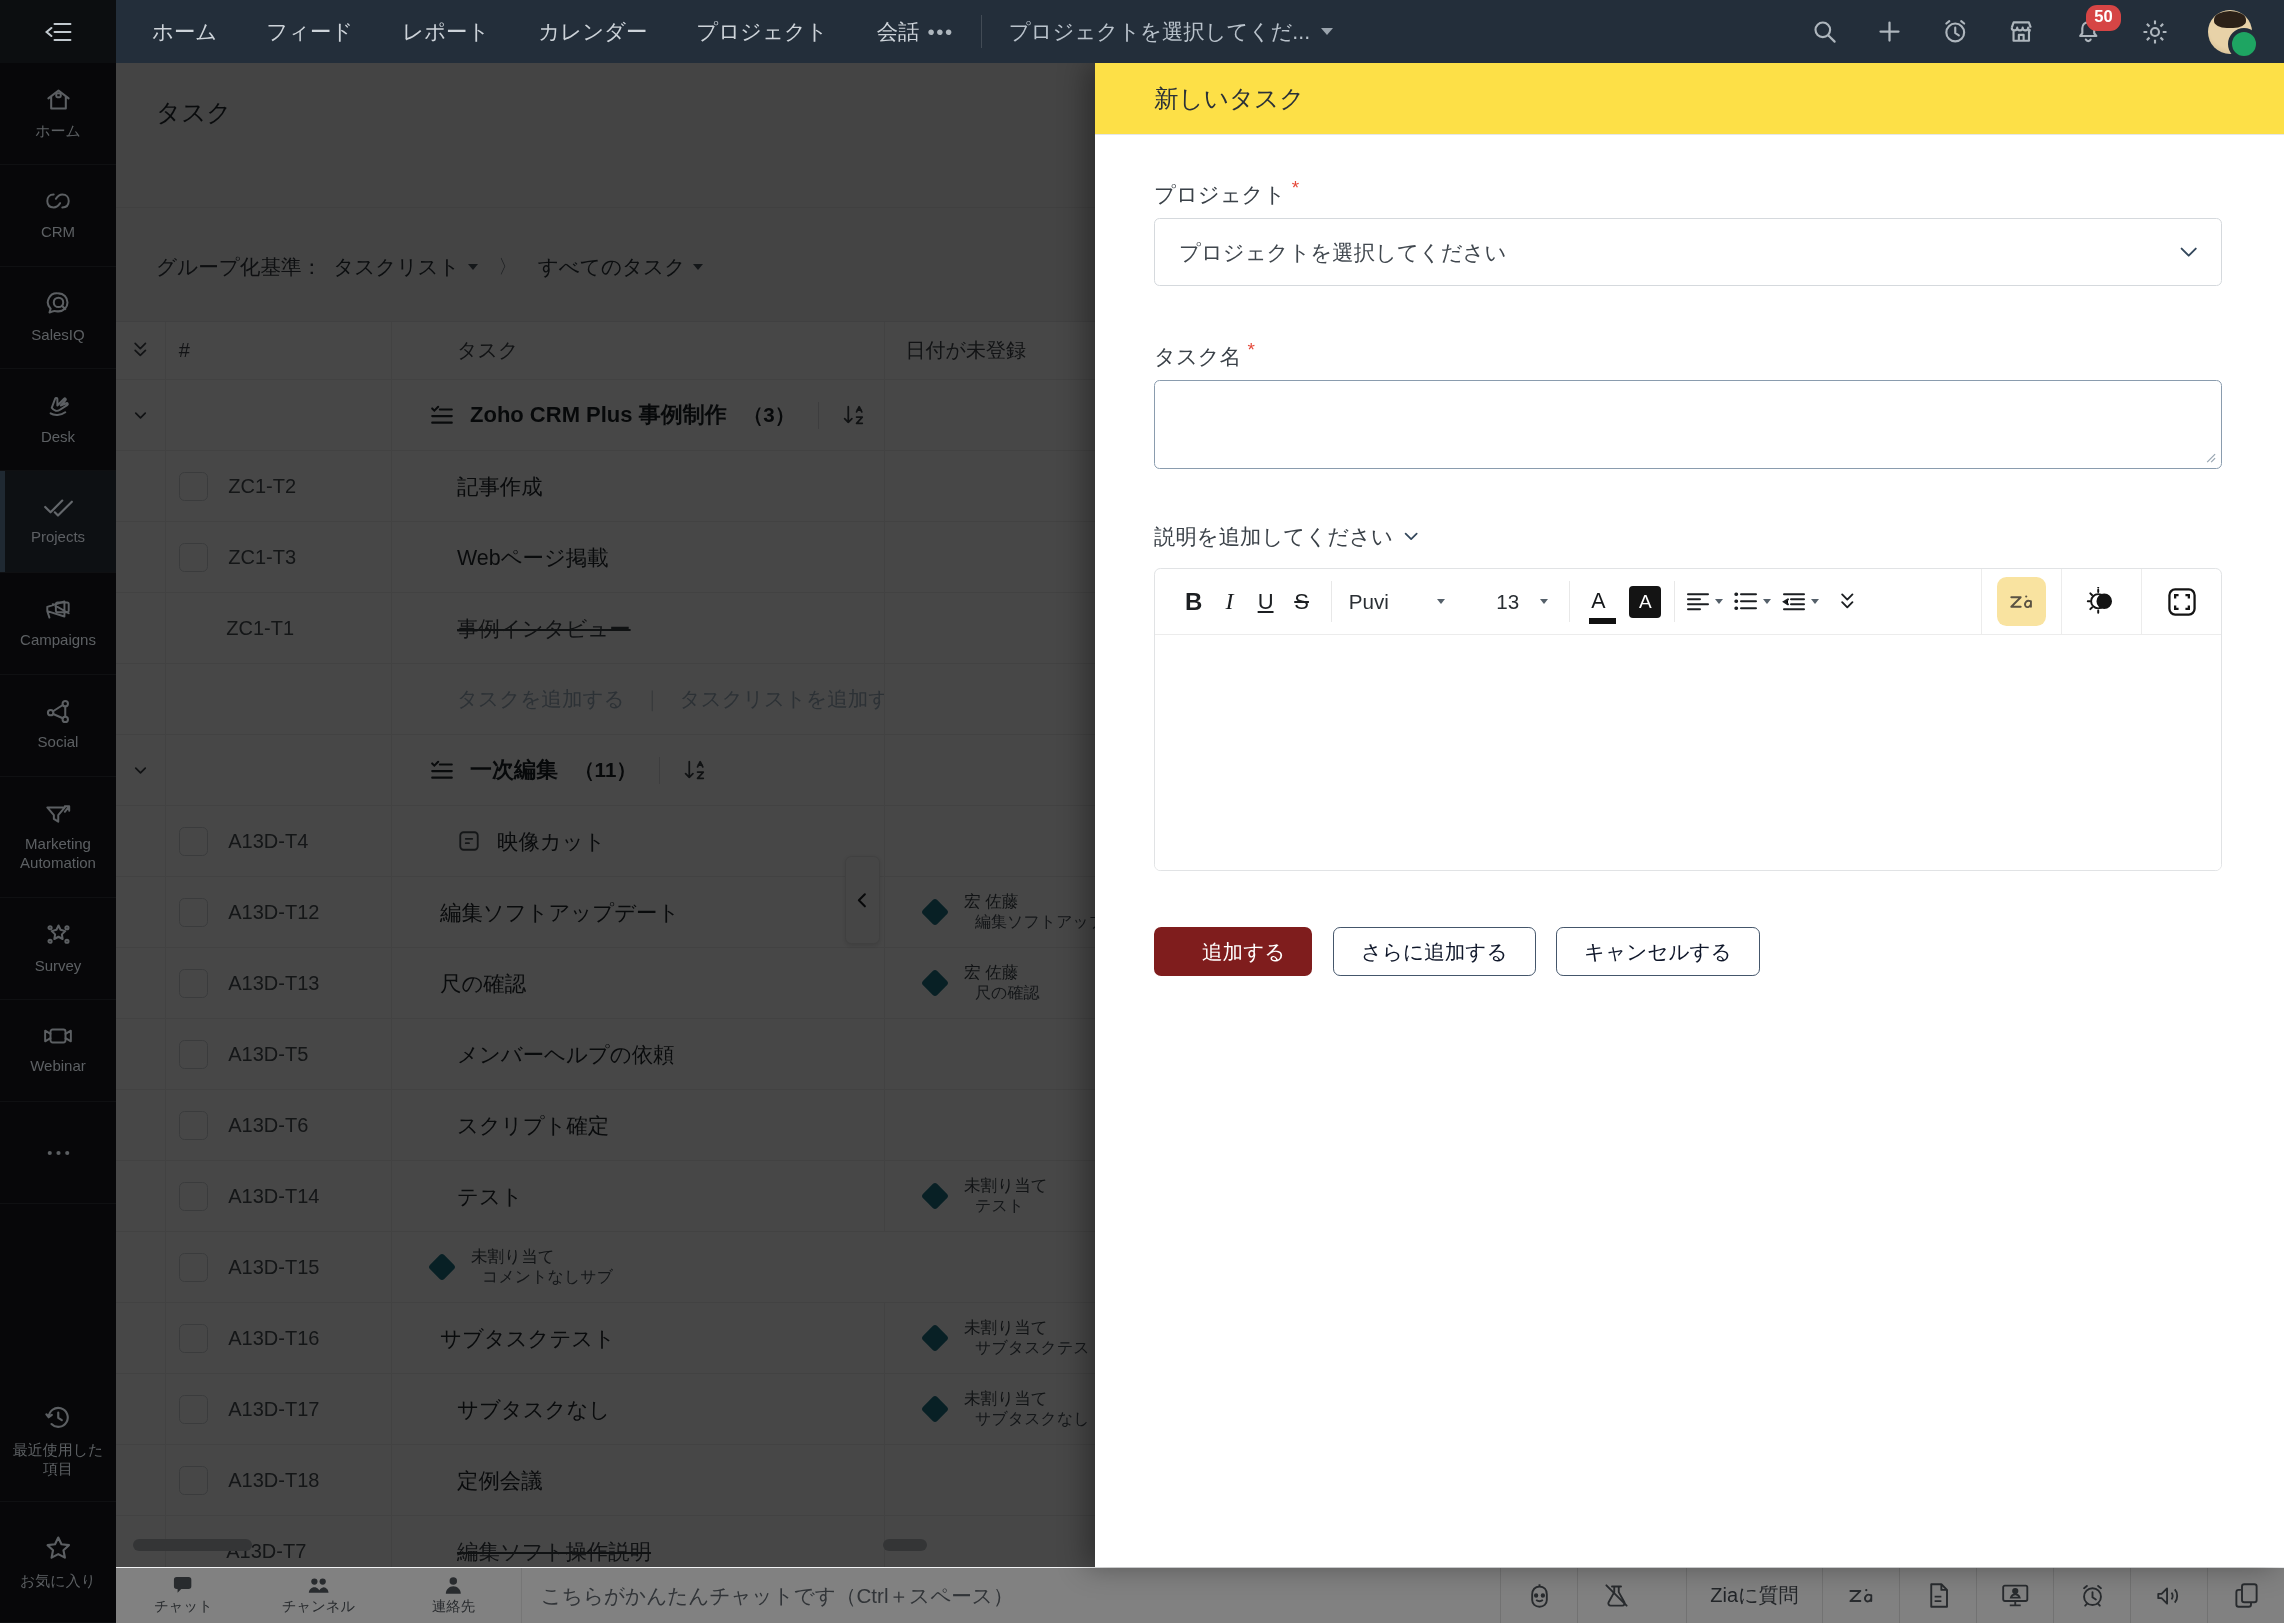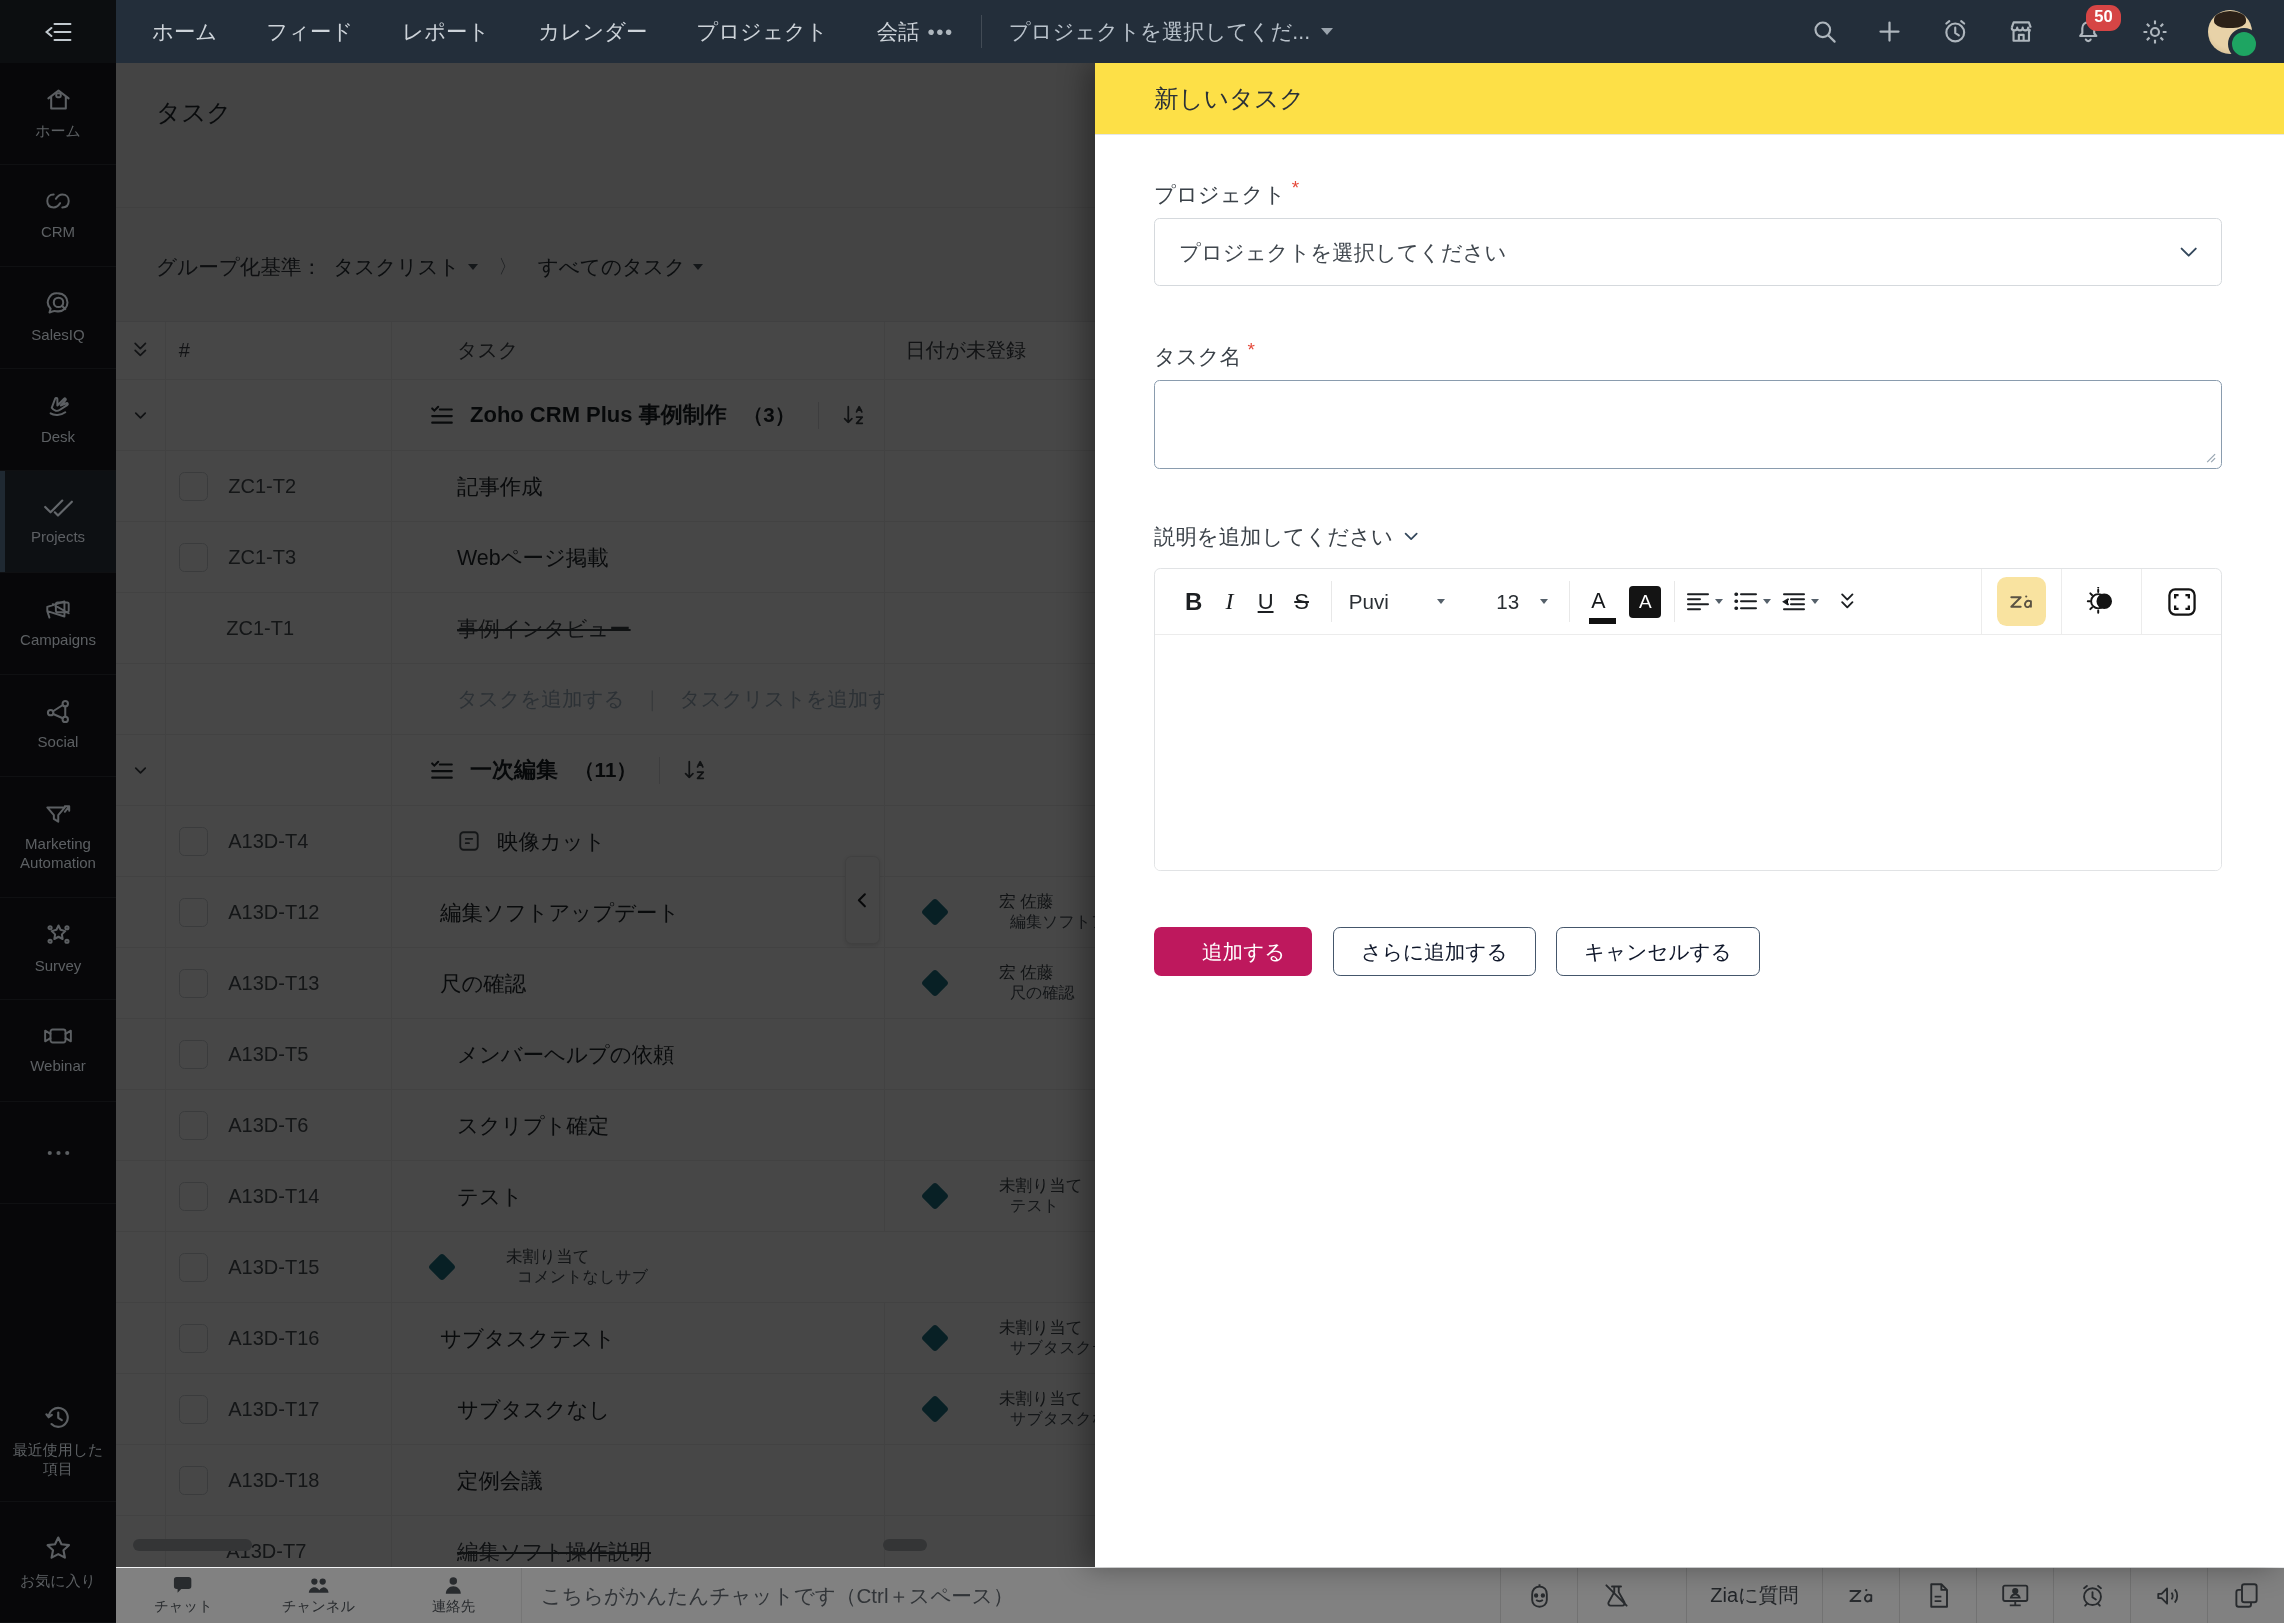--- a/index.html
+++ b/index.html
@@ -56,21 +56,21 @@
   .tname{font-size:21.4px;color:#23282d;cursor:pointer;white-space:nowrap;}
   .tname.strike{text-decoration:line-through;color:#3c4146;}
   .indent{padding-left:48px;}
   .grp-title{font-size:22px;font-weight:700;color:#1b2025;white-space:nowrap;}
   .grp-count{font-size:20.6px;font-weight:700;color:#1b2025;}
   .vline{width:0.8px;height:27px;background:#d9dbdd;margin:0 6.3px;}
   .addlinks{font-size:20.6px;color:#9fb0bf;display:flex;align-items:center;gap:17.4px;white-space:nowrap;}
   .addlinks span{cursor:pointer;}
   .addlinks .pipe{color:#c3ccd4;}
   .diamond{width:20px;height:20px;background:#1f7285;border-radius:3.2px;transform:rotate(45deg);flex:0 0 auto;}
-  .assg{display:flex;flex-direction:column;line-height:1.3;white-space:nowrap;margin-left:35px;}
+  .assg{display:flex;flex-direction:column;line-height:1.3;white-space:nowrap;}
   .assg .nm{font-size:16.6px;color:#3f464c;}
   .assg .sub{font-size:16px;color:#4a525a;padding-left:11px;}
   .collapse-handle{position:absolute;left:729px;top:793px;width:33px;height:86px;background:#fafafa;border:0.8px solid #e6e6e6;border-radius:6.3px;display:flex;align-items:center;justify-content:center;cursor:pointer;box-shadow:0 1.6px 4.8px rgba(0,0,0,.12);}
   .hthumb{position:absolute;height:12px;border-radius:6.3px;background:#b9bec3;top:1476px;}
   
   .ov{position:absolute;z-index:50;pointer-events:none;}
   .ov-main{left:116px;top:63px;width:979px;height:1504px;background:rgba(0,0,0,.72);}
   .ov-side{left:0;top:63px;width:116px;height:1560px;background:rgba(0,0,0,.35);}
   .ov-bottom{left:116px;top:1568px;width:2168px;height:55px;background:rgba(0,0,0,.45);}
   
@@ -101,21 +101,21 @@
   .acolor{position:relative;font-size:21.4px;color:#14171a;}
   .acolor::after{content:"";position:absolute;left:-2.4px;bottom:-9.5px;width:27px;height:5.5px;background:#111;}
   .ablock{width:32px;height:32px;background:#141414;color:#fff;font-size:19px;display:flex;align-items:center;justify-content:center;border-radius:4px;}
   .tgrp{display:flex;align-items:center;gap:4.8px;cursor:pointer;margin-right:11px;}
   .t-right{margin-left:auto;display:flex;align-items:stretch;height:65px;}
   .rcell{width:79px;display:flex;align-items:center;justify-content:center;border-left:0.8px solid #ececec;cursor:pointer;}
   .ziabtn{width:49px;height:49px;background:#f9e3a0;border-radius:9.5px;display:flex;align-items:center;justify-content:center;}
   .ebody{height:238px;background:#fff;}
   .btnrow{position:absolute;left:0;top:793px;display:flex;gap:20.6px;}
   .btn{height:49px;border-radius:7.1px;font-size:20.6px;display:flex;align-items:center;justify-content:center;padding:0 27px;cursor:pointer;box-sizing:border-box;white-space:nowrap;}
-  .btn.primary{background:#be185d;color:#fff;padding-left:48px;}
+  .btn.primary{background:#7f1d1d;color:#fff;padding-left:48px;}
   .btn.ghost{background:#fff;border:1.6px solid #44566b;color:#0f172a;}
   
   .bottombar{position:absolute;left:116px;top:1568px;width:2168px;height:55px;background:#ececec;display:flex;align-items:center;z-index:40;}
   .bb-item{display:flex;flex-direction:column;align-items:center;justify-content:space-between;gap:1.6px;width:135px;cursor:pointer;color:#4a4f54;}
   .bb-item .lbl{font-size:14.3px;color:#4a4f54;}
   .bb-div{width:0.8px;height:55px;background:#d8d8d8;}
   .bb-msg{font-size:20.6px;color:#5a6066;padding-left:19px;white-space:nowrap;}
   .bb-right{margin-left:auto;display:flex;align-items:stretch;height:55px;}
   .bb-cell{display:flex;align-items:center;justify-content:center;width:76px;border-left:0.8px solid #d0d0d0;cursor:pointer;color:#4a4f54;}
   .bb-cell.wide{width:135px;font-size:20px;color:#3f444a;white-space:nowrap;margin-left:32px;}

